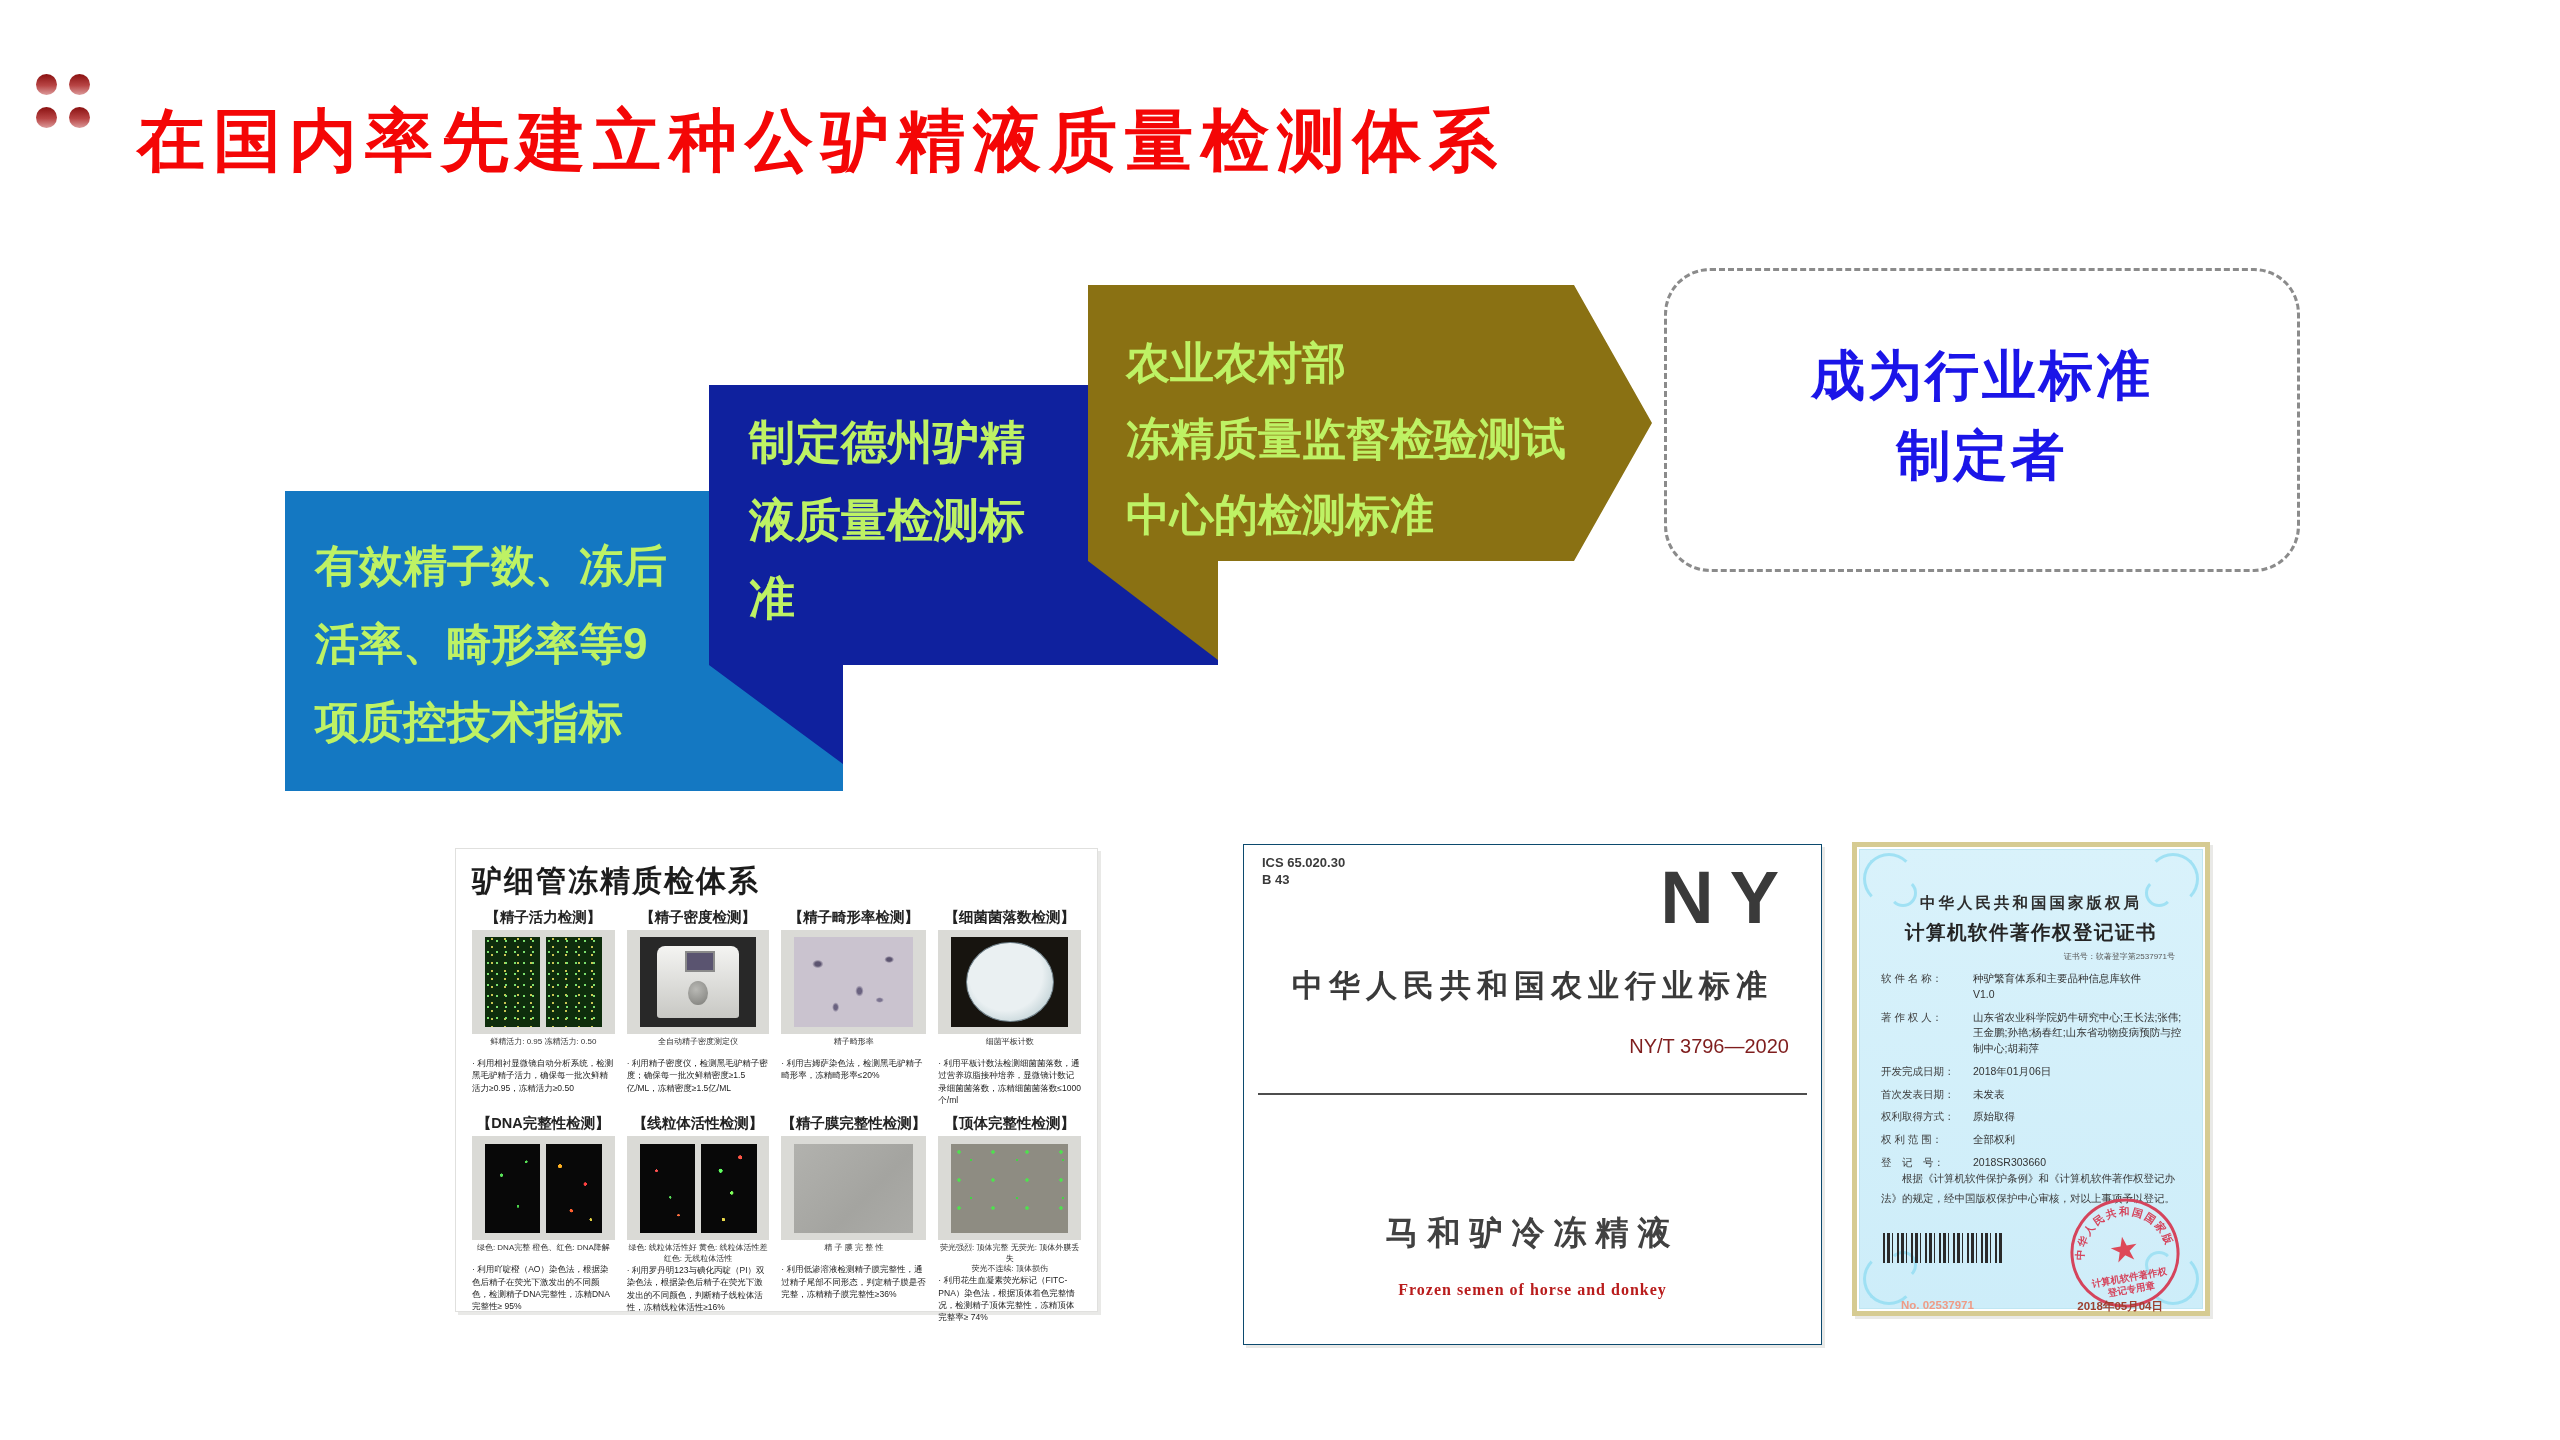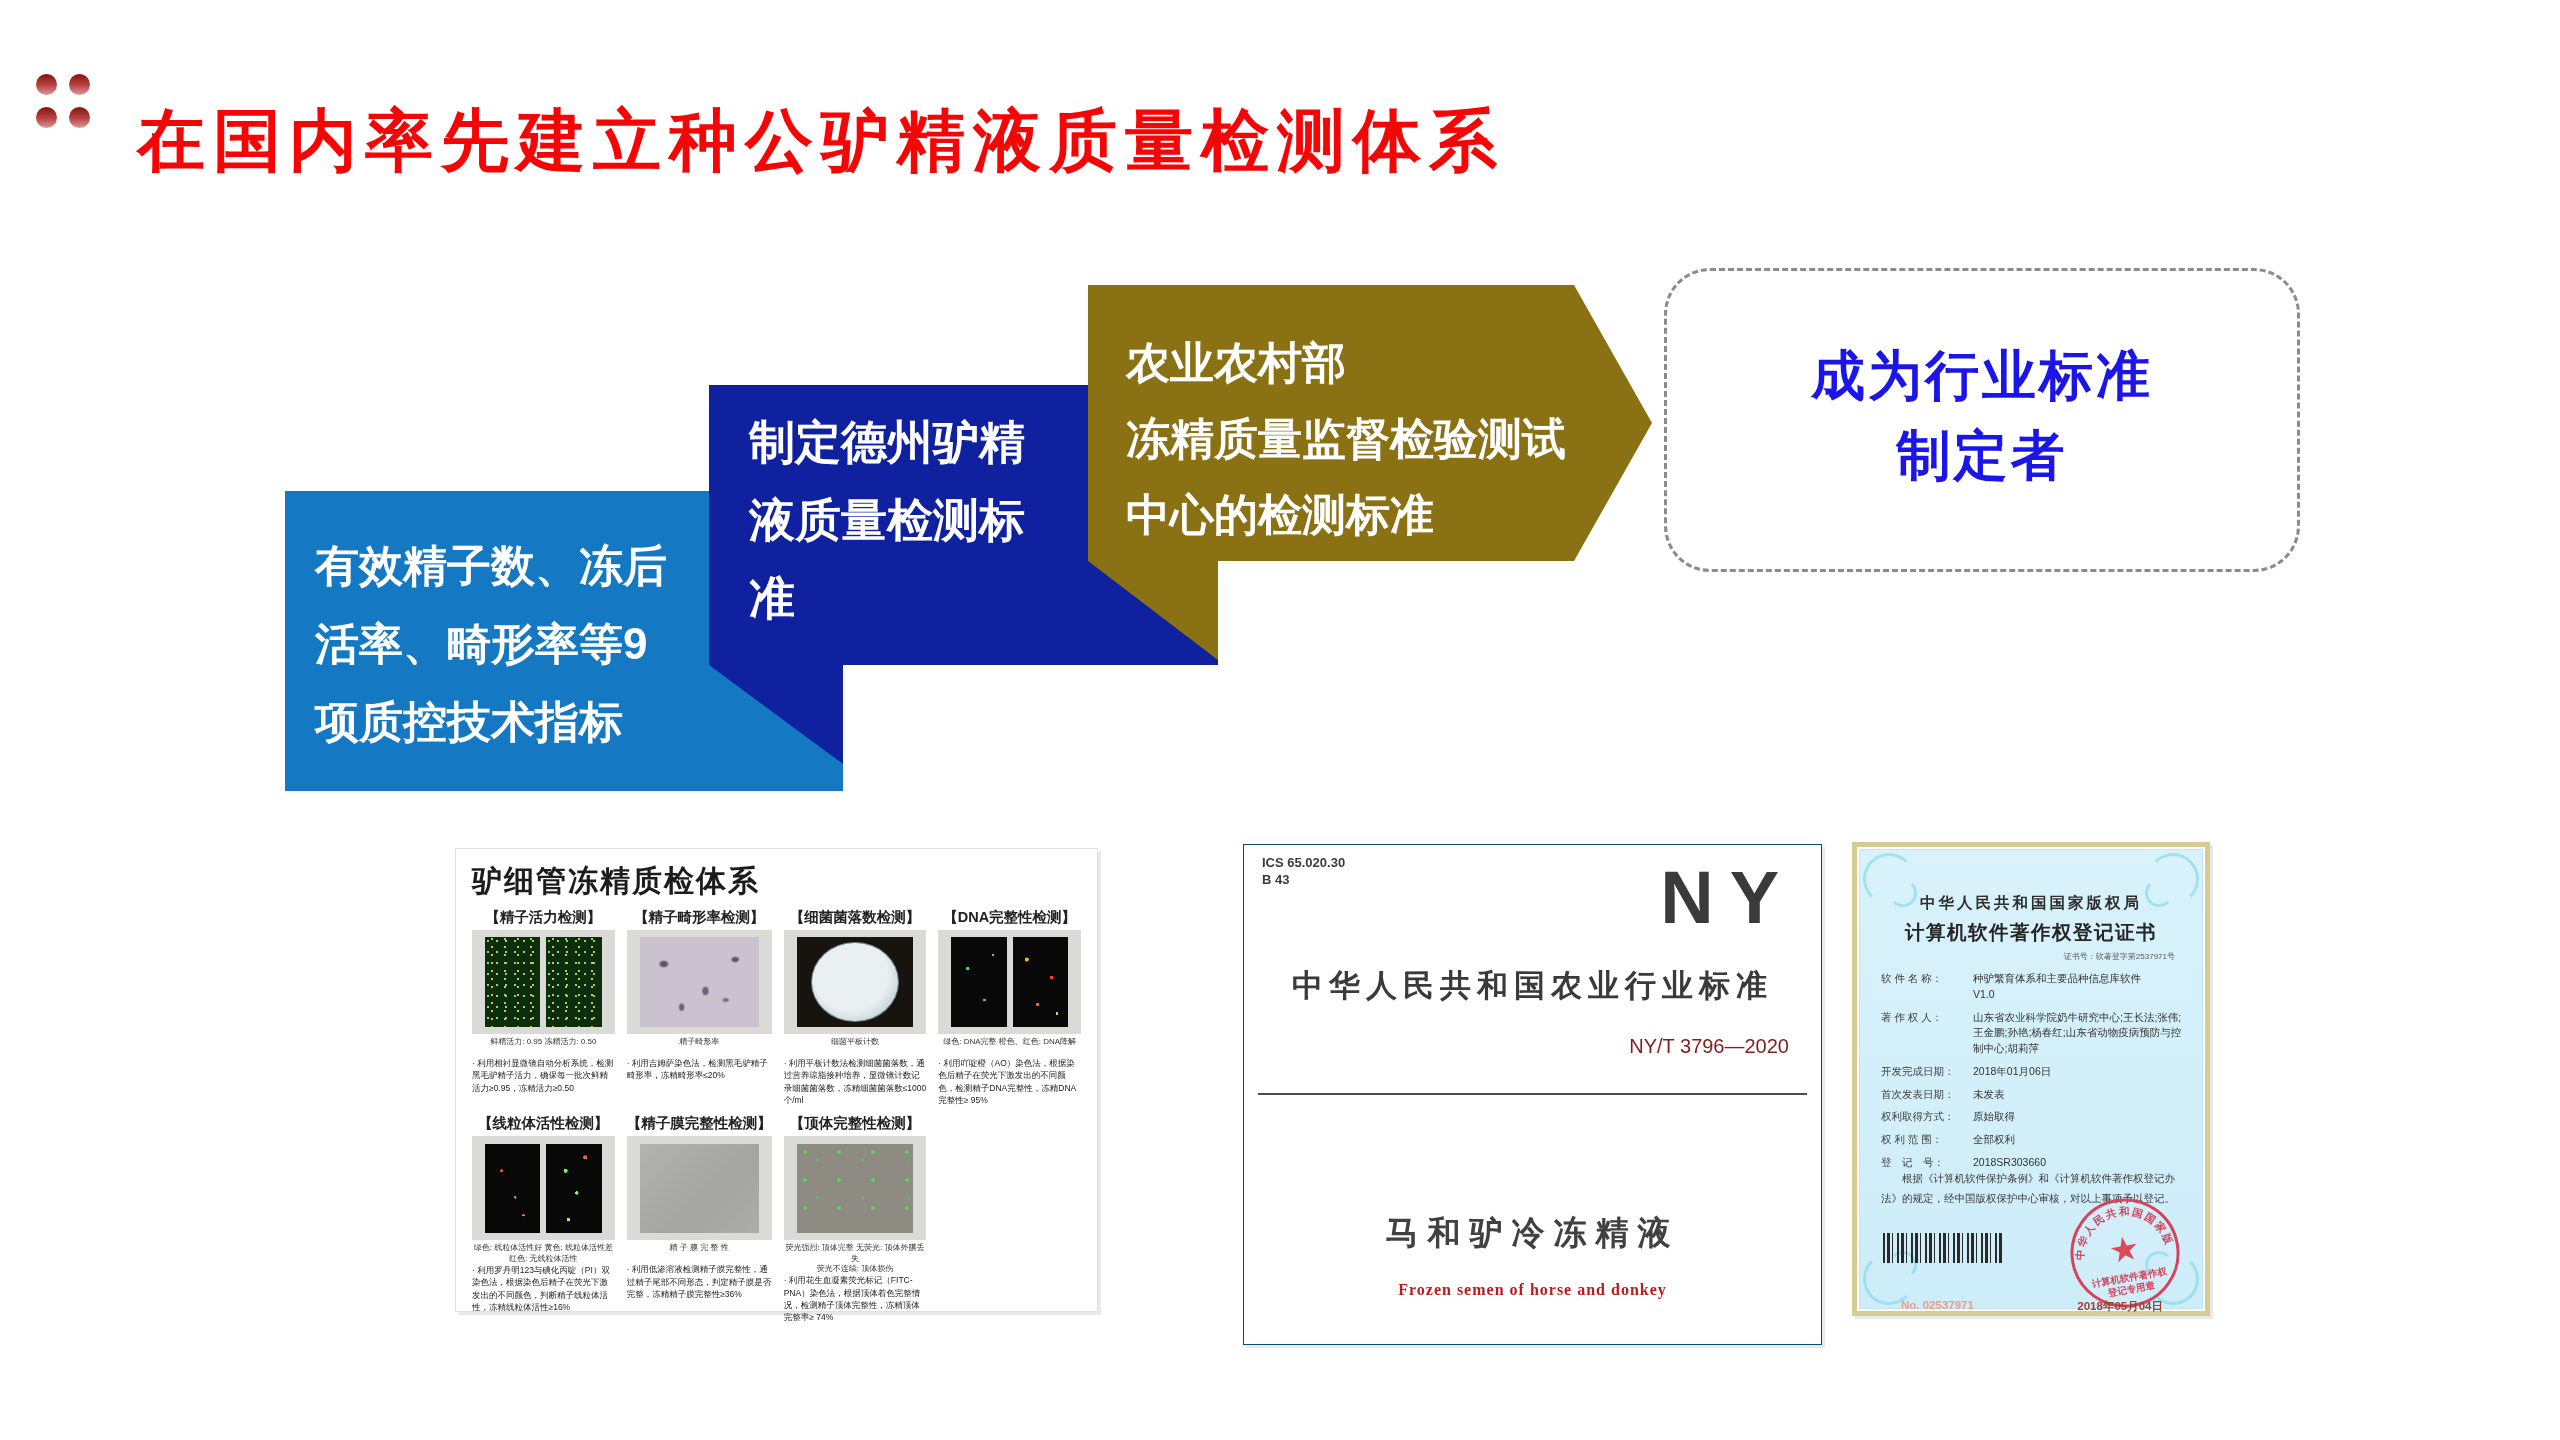--- a/index.html
+++ b/index.html
@@ -8,21 +8,21 @@
   .pre{white-space:pre-line;}
 
   
   .dots{position:absolute;left:36px;top:74px;display:grid;grid-template-columns:21px 21px;grid-template-rows:21px 21px;gap:12px;}
   .dot{width:21px;height:21px;border-radius:50%;background:linear-gradient(180deg,#8e1515 10%,#b94747 55%,#dJ 0);background:linear-gradient(180deg,#8e1515 5%,#b84545 55%,#dc9b9b 100%);}
 
   
   .title{position:absolute;left:137px;top:96px;font-size:68px;font-weight:bold;color:#f40606;letter-spacing:8px;white-space:nowrap;}
 
   
-  .step{position:absolute;color:#ffffff;font-weight:bold;}
+  .step{position:absolute;color:#bef264;font-weight:bold;}
   .step1{left:285px;top:491px;width:558px;height:300px;background:#1478c2;font-size:44px;line-height:78px;padding:0;}
   .step1 .txt{padding:36px 0 0 30px;}
   .step2{left:709px;top:385px;width:509px;height:379px;background:#0f219e;font-size:46px;line-height:78px;
          clip-path:polygon(0 0,509px 0,509px 280px,134px 280px,134px 379px,0 280px);}
   .step2 .txt{padding:18px 0 0 40px;}
   .step3{left:1088px;top:285px;width:564px;height:375px;background:#8a7113;font-size:44px;line-height:76px;
          clip-path:polygon(0 0,486px 0,564px 138px,486px 276px,130px 276px,130px 375px,0 276px);}
   .step3 .txt{padding:40px 0 0 38px;}
 
   
@@ -159,20 +159,30 @@
         <div class="ph">
           <div class="strips">
               <div class="strip g-strip"></div>
               <div class="strip g-strip"></div>
             </div>
         </div>
         <div class="caption pre">鲜精活力: 0.95    冻精活力: 0.50</div>
         <div class="desc">· 利用相衬显微镜自动分析系统，检测黑毛驴精子活力，确保每一批次鲜精活力≥0.95，冻精活力≥0.50</div>
       </div>
 
+      <div class="cell">
+        <div class="clabel">【精子密度检测】</div>
+        <div class="ph ph-density">
+          <div class="ph-in">
+              <div class="machine"></div>
+            </div>
+        </div>
+        <div class="caption pre">全自动精子密度测定仪</div>
+        <div class="desc">· 利用精子密度仪，检测黑毛驴精子密度；确保每一批次鲜精密度≥1.5亿/ML，冻精密度≥1.5亿/ML</div>
+      </div>
 
       <div class="cell">
         <div class="clabel">【精子畸形率检测】</div>
         <div class="ph ph-morph">
           <div class="ph-in"></div>
         </div>
         <div class="caption pre">精子畸形率</div>
         <div class="desc">· 利用吉姆萨染色法，检测黑毛驴精子畸形率，冻精畸形率≤20%</div>
       </div>
 

